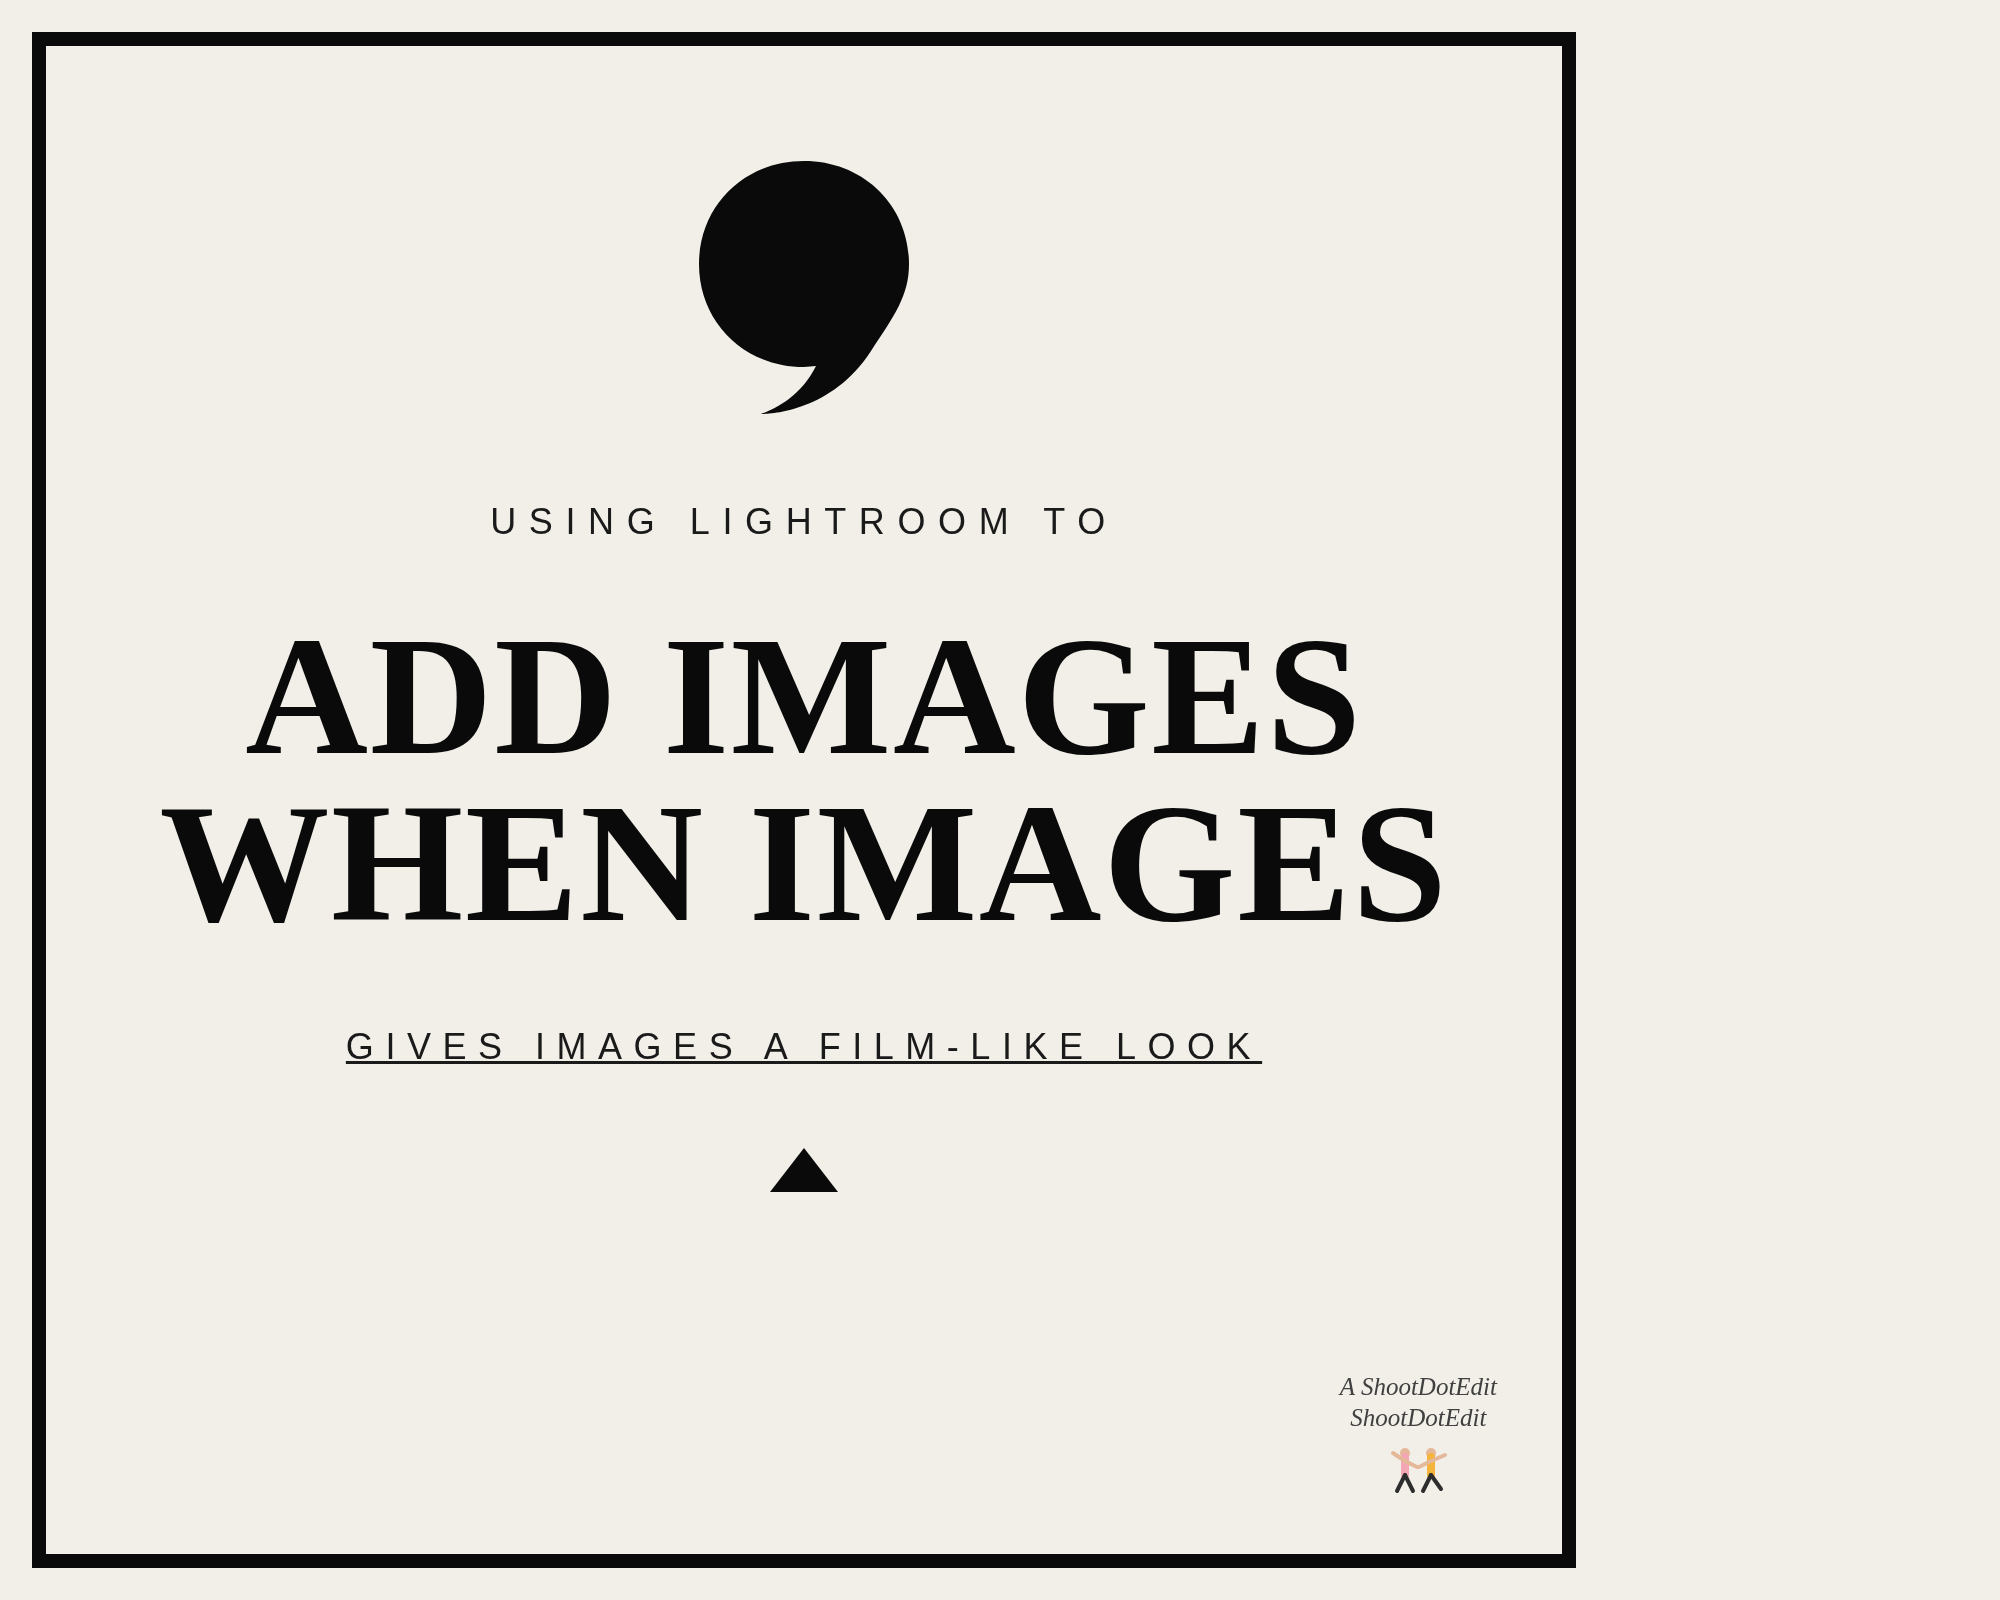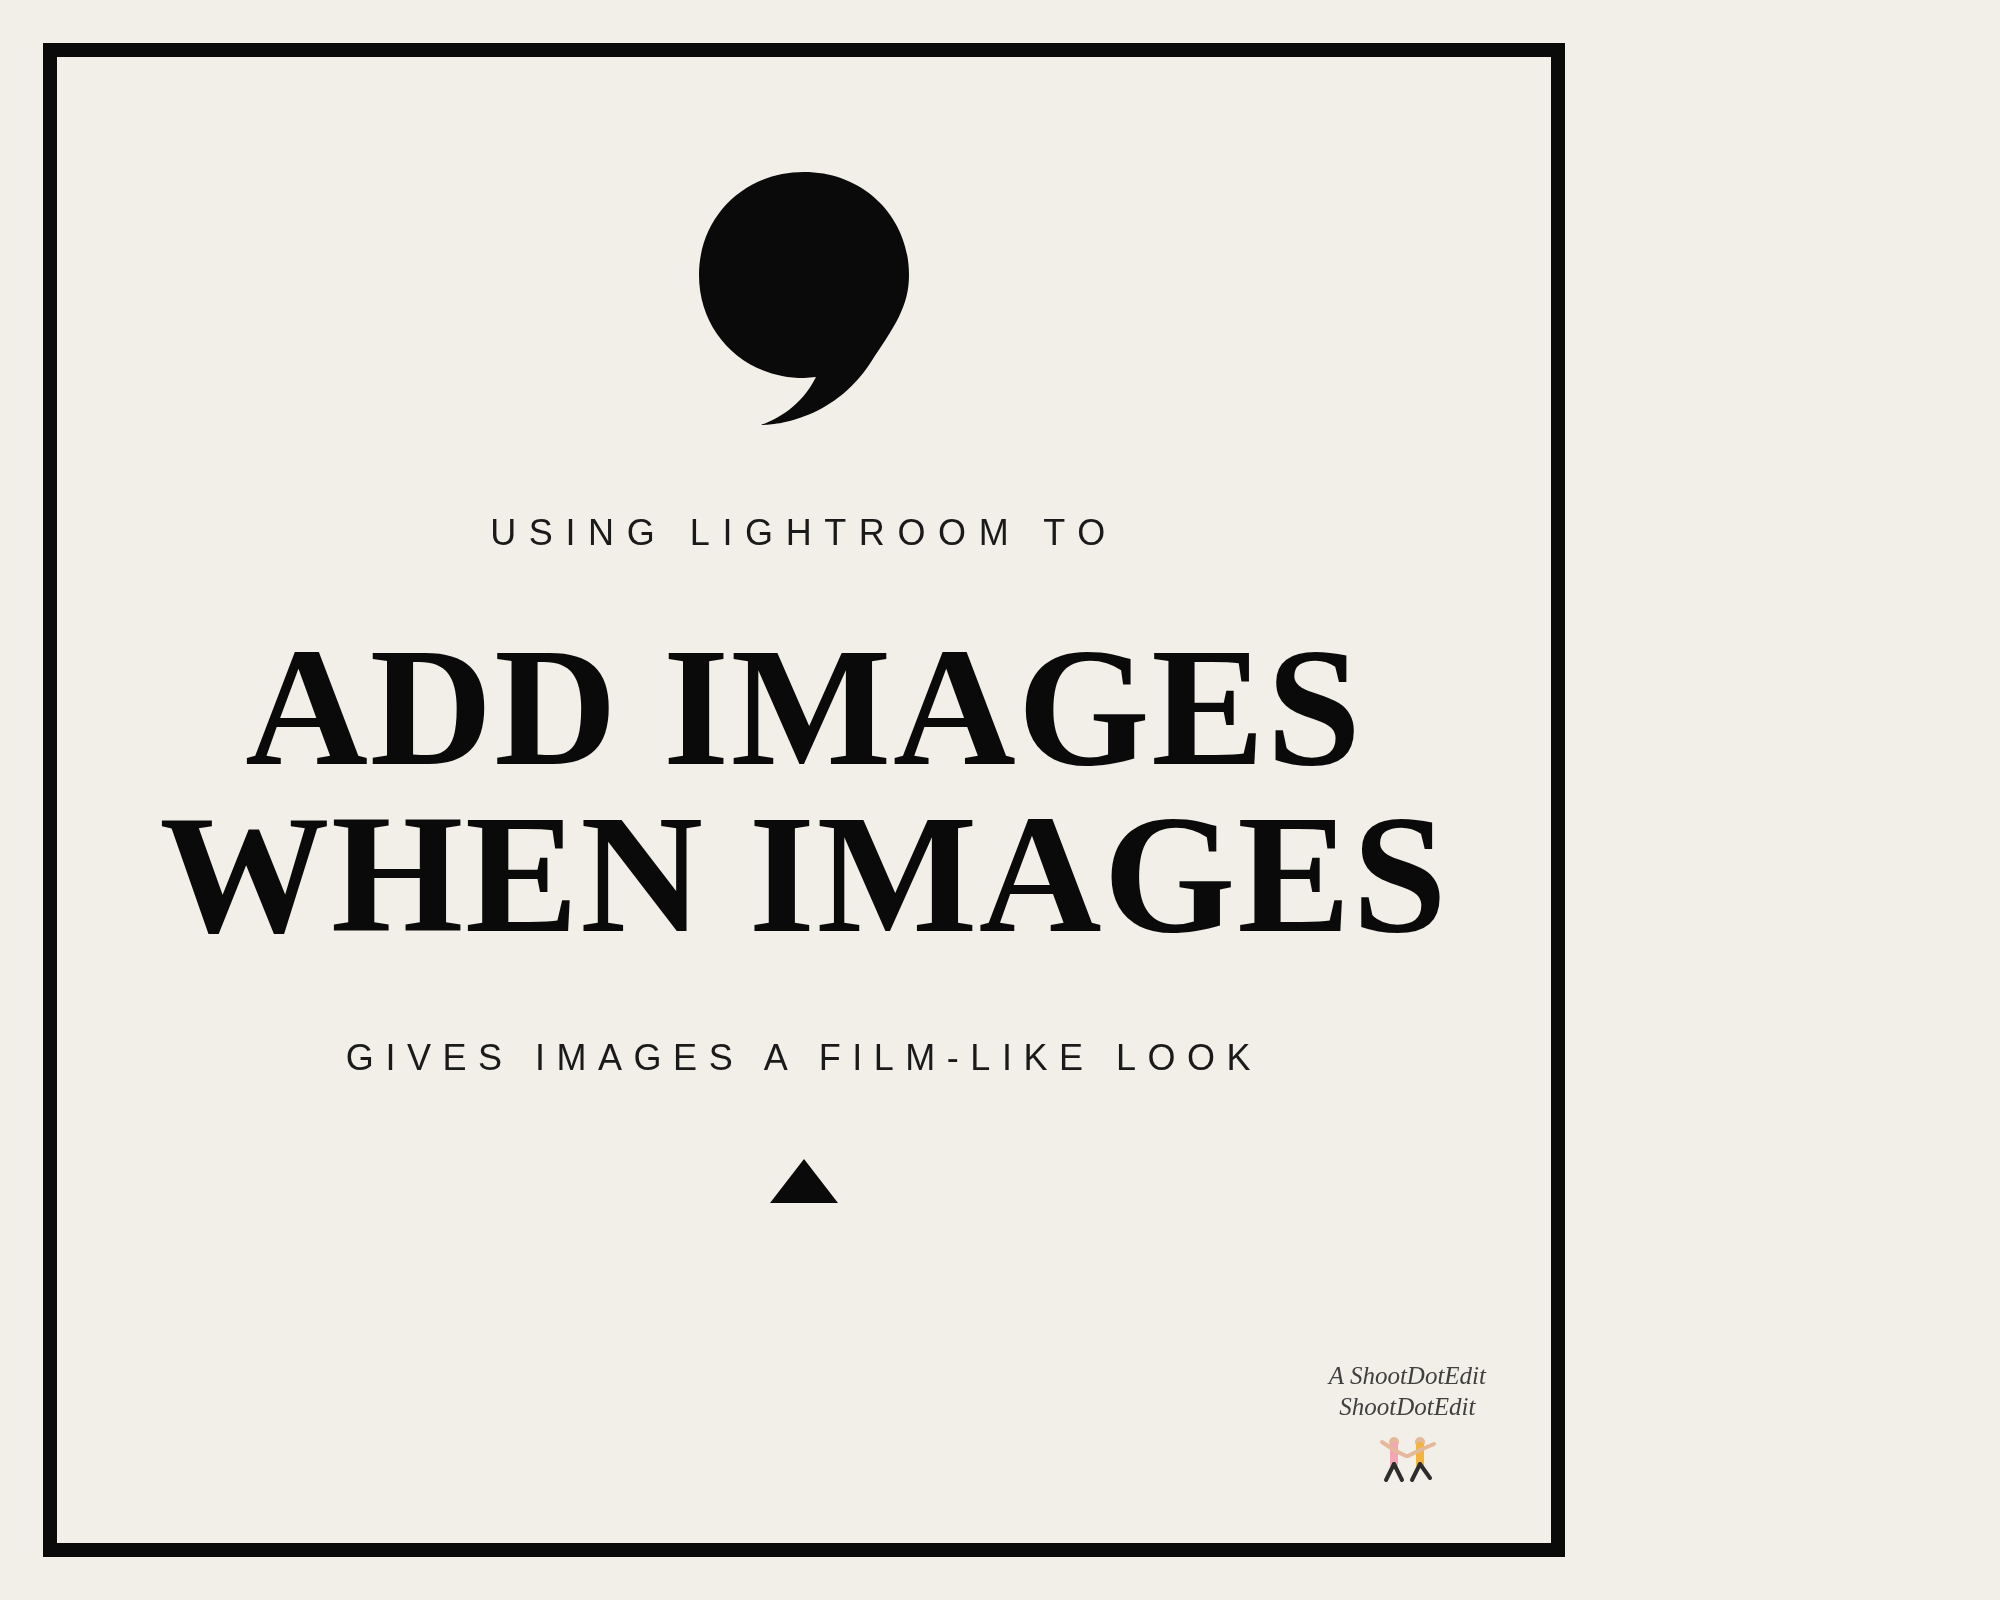--- a/index.html
+++ b/index.html
@@ -8,21 +8,21 @@
     width: 2000px;
     height: 1600px;
     background: #f1efe8;
     font-family: Georgia, 'Times New Roman', Times, serif;
     color: #0a0a0a;
   }
   .outer {
     box-sizing: border-box;
     width: 1608px;
     height: 1600px;
-    padding: 43px;
+    padding: 32px;
     background: #f1efe8;
     position: relative;
   }
   .frame {
     box-sizing: border-box;
     width: 100%;
     height: 100%;
     border: 14px solid #0a0a0a;
     position: relative;
     display: flex;
@@ -54,20 +54,21 @@
     margin-bottom: 80px;
   }
   .tagline {
     font-family: 'Helvetica Neue', Arial, sans-serif;
     font-weight: 300;
     letter-spacing: 0.32em;
     font-size: 36px;
     color: #1a1a1a;
     text-align: center;
     margin-bottom: 80px;
+    text-decoration: underline;
   }
   .triangle-icon {
     width: 0;
     height: 0;
     border-left: 34px solid transparent;
     border-right: 34px solid transparent;
     border-bottom: 44px solid #0a0a0a;
   }
   .credit-block {
     position: absolute;

